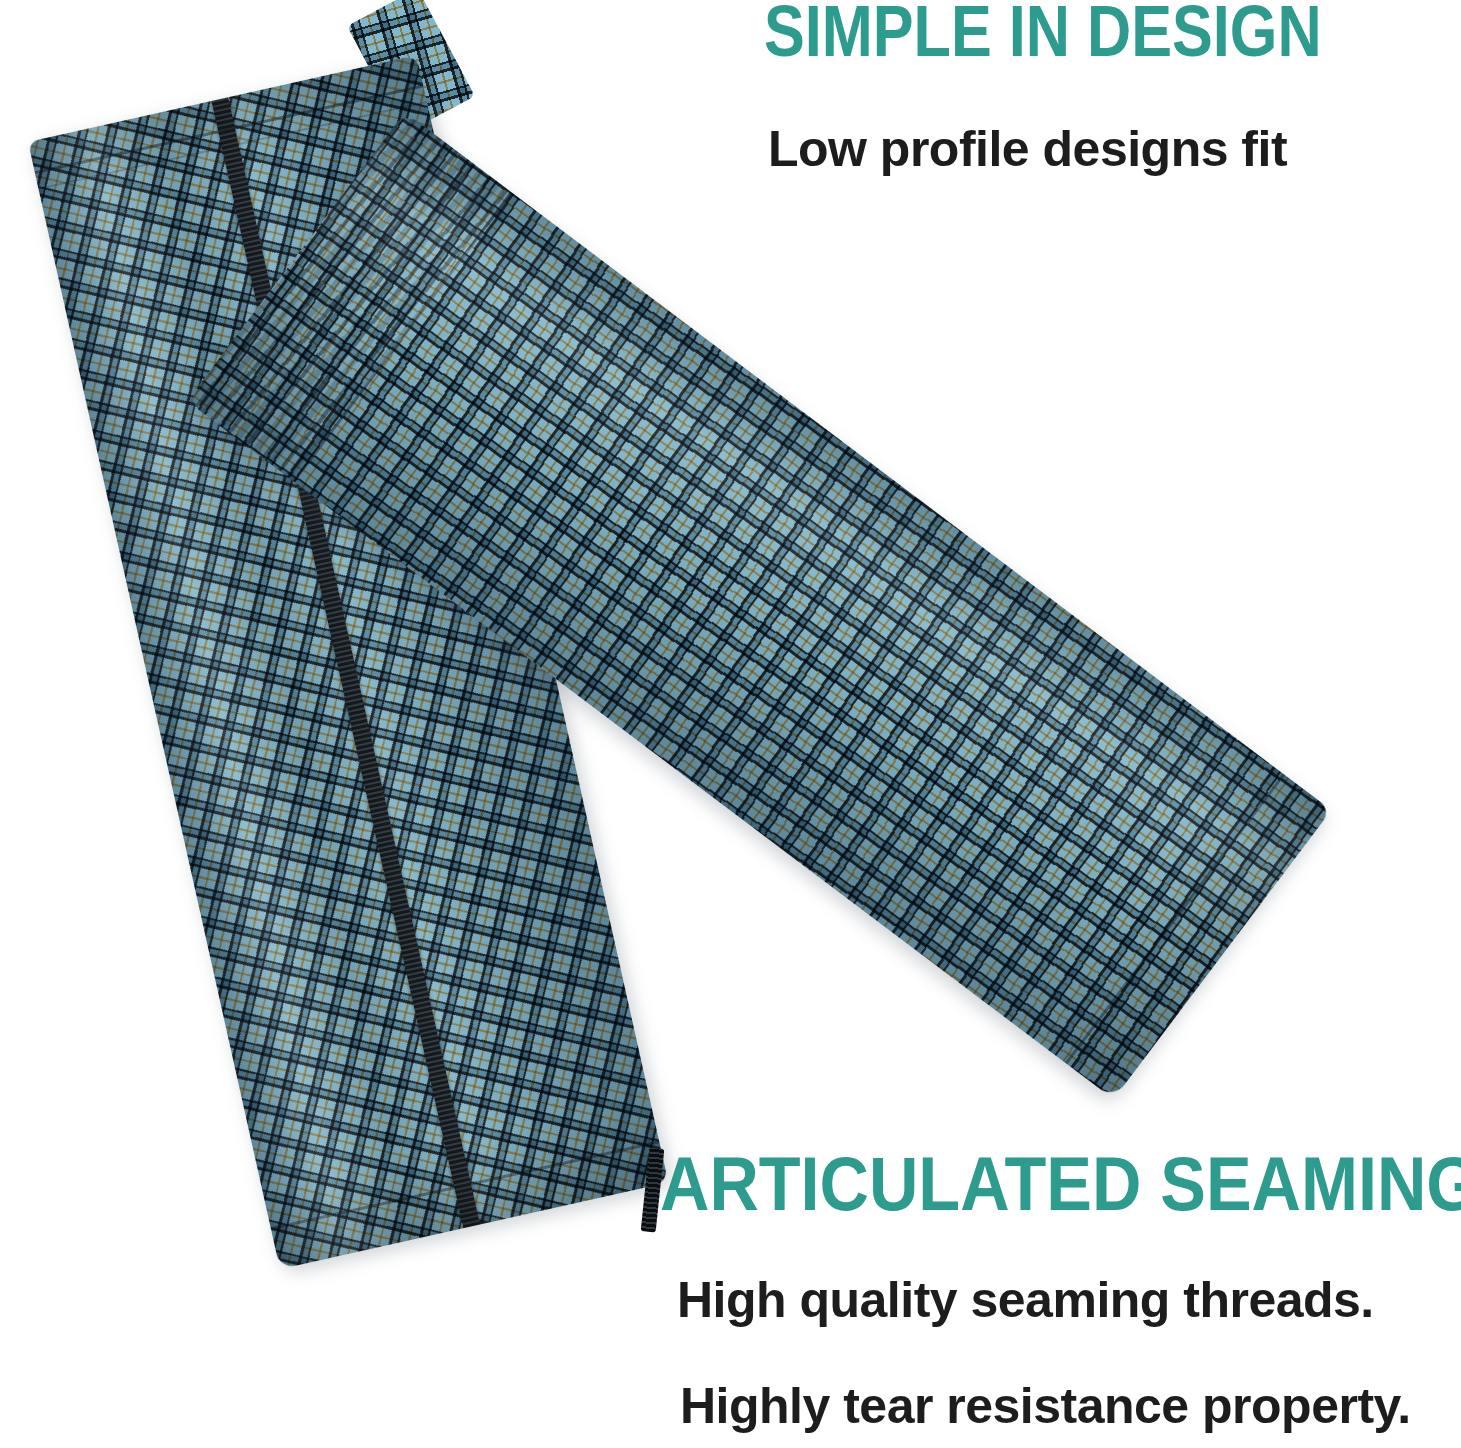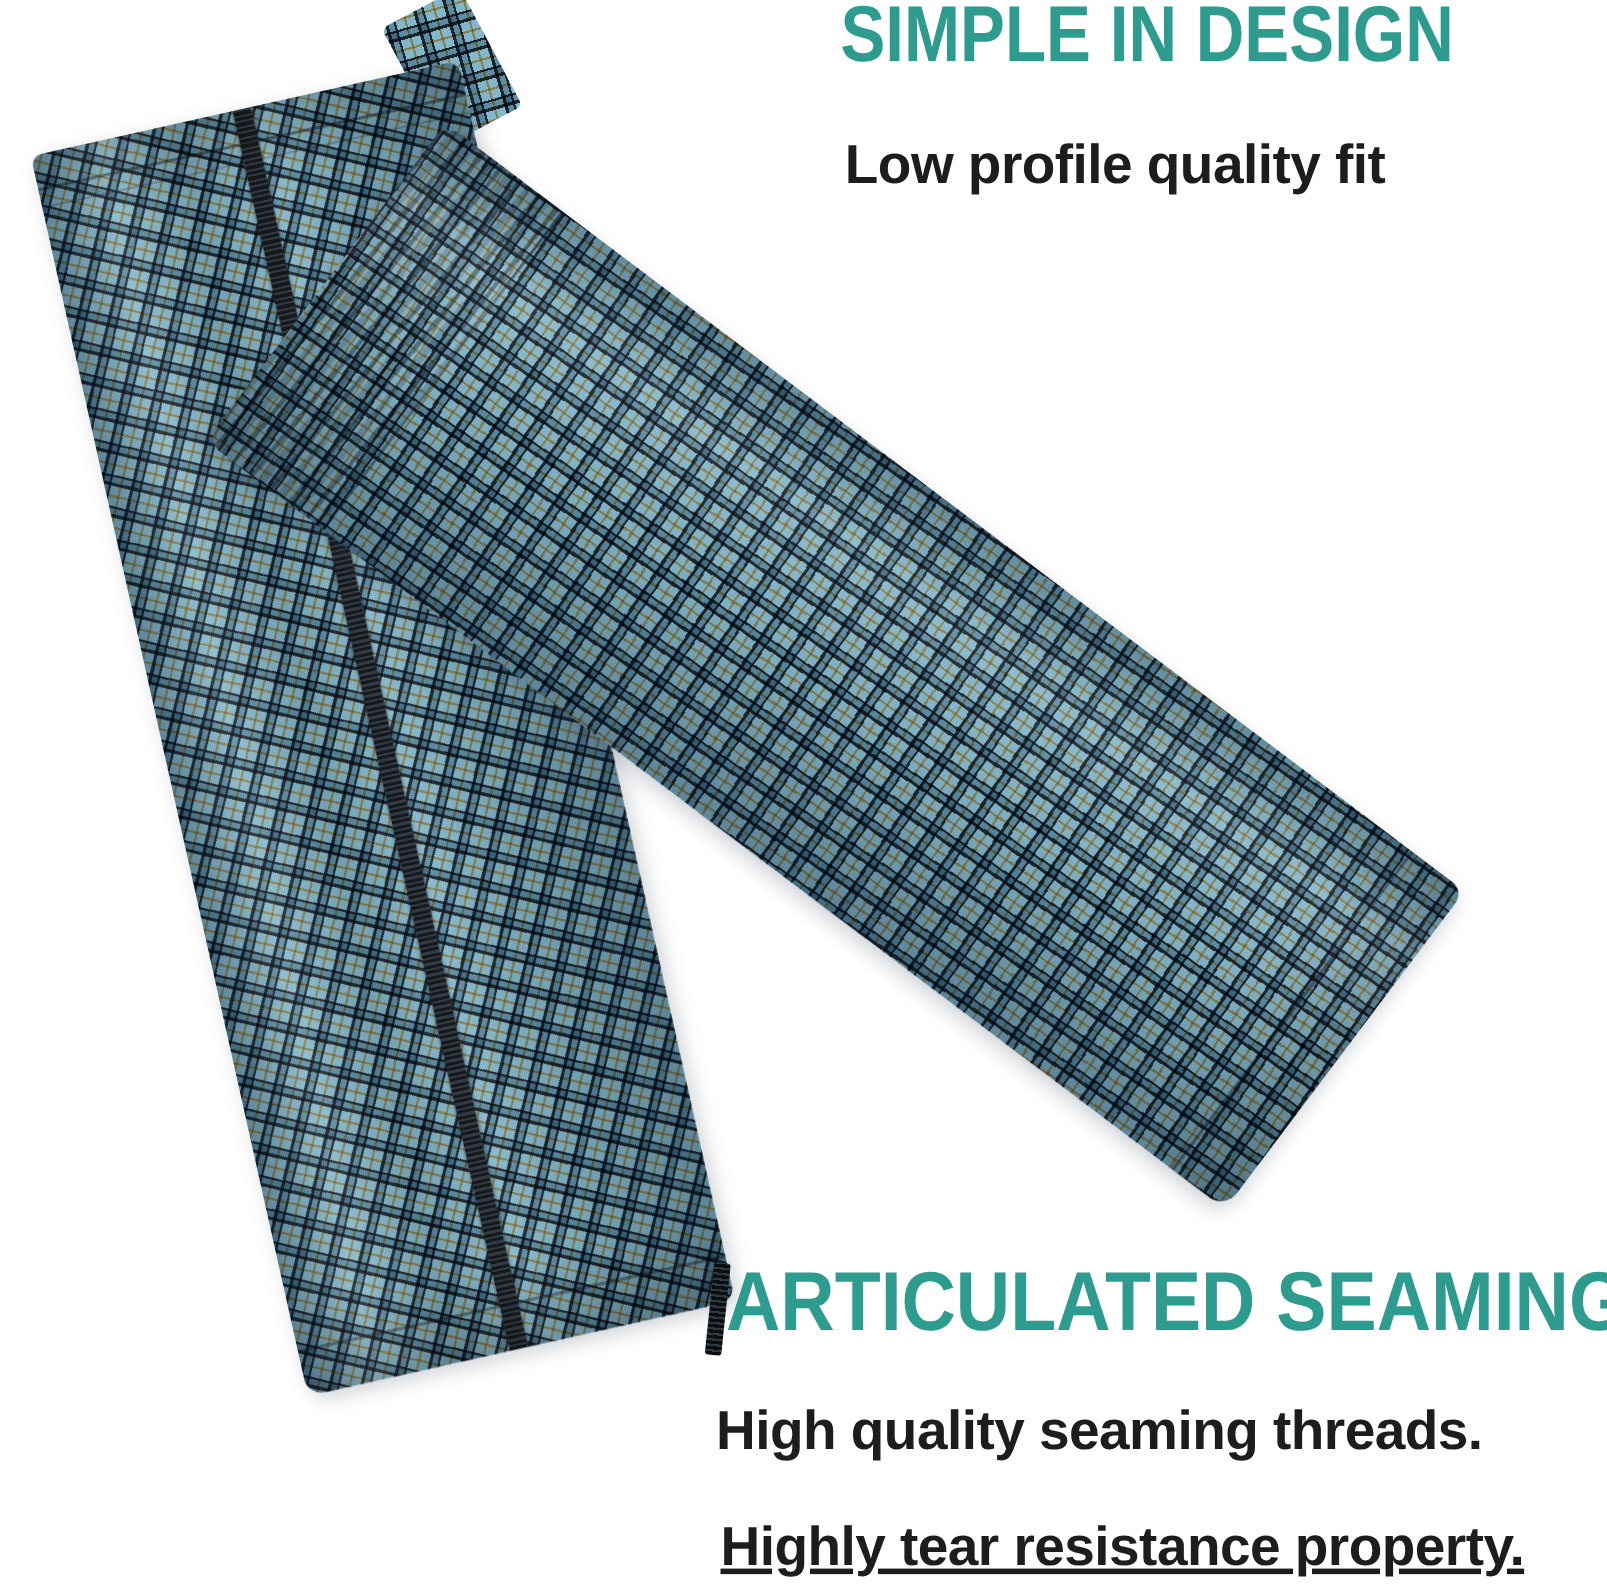--- a/index.html
+++ b/index.html
@@ -120,22 +120,22 @@
   .h1 { left:764px; top:-5px;   font-size:72px; transform:scaleX(.85); }
   .h2 { left:660px; top:1146px; font-size:76px; transform:scaleX(.90); }
 
   .bodyline {
     position:absolute; margin:0; font-weight:700; line-height:1.15;
     color:var(--body-text,#1d1d1d); font-size:50px;
     letter-spacing:-.5px; white-space:nowrap; z-index:10;
   }
   .l1 { left:768px; top:121px; }
   .l2 { left:766px; top:226px; }
-  .l3 { left:651px; top:1272px; }
-  .l4 { left:655px; top:1378px;text-decoration:underline; }
+  .l3 { left:677px; top:1272px; }
+  .l4 { left:680px; top:1378px; }
 </style>
 </head>
 <body>
 
 <div id="canvas">
 
   <div class="flap">
     <div class="plaid"></div>
   </div>
 
@@ -150,19 +150,19 @@
   <div class="stitch-tail"></div>
 
   <div class="sleeve sleeve-right">
     <div class="plaid plaid-right"></div>
     <div class="cuff"></div>
     <div class="hem-end"></div>
     <div class="shade-right"></div>
   </div>
 
   <h1 class="head h1">SIMPLE IN DESIGN</h1>
-  <p class="bodyline l1">Low profile quality fit</p>
+  <p class="bodyline l1">Low profile designs fit</p>
 
   <h1 class="head h2">ARTICULATED SEAMING</h1>
   <p class="bodyline l3">High quality seaming threads.</p>
   <p class="bodyline l4">Highly tear resistance property.</p>
 
 </div>
 
 </body></html>

